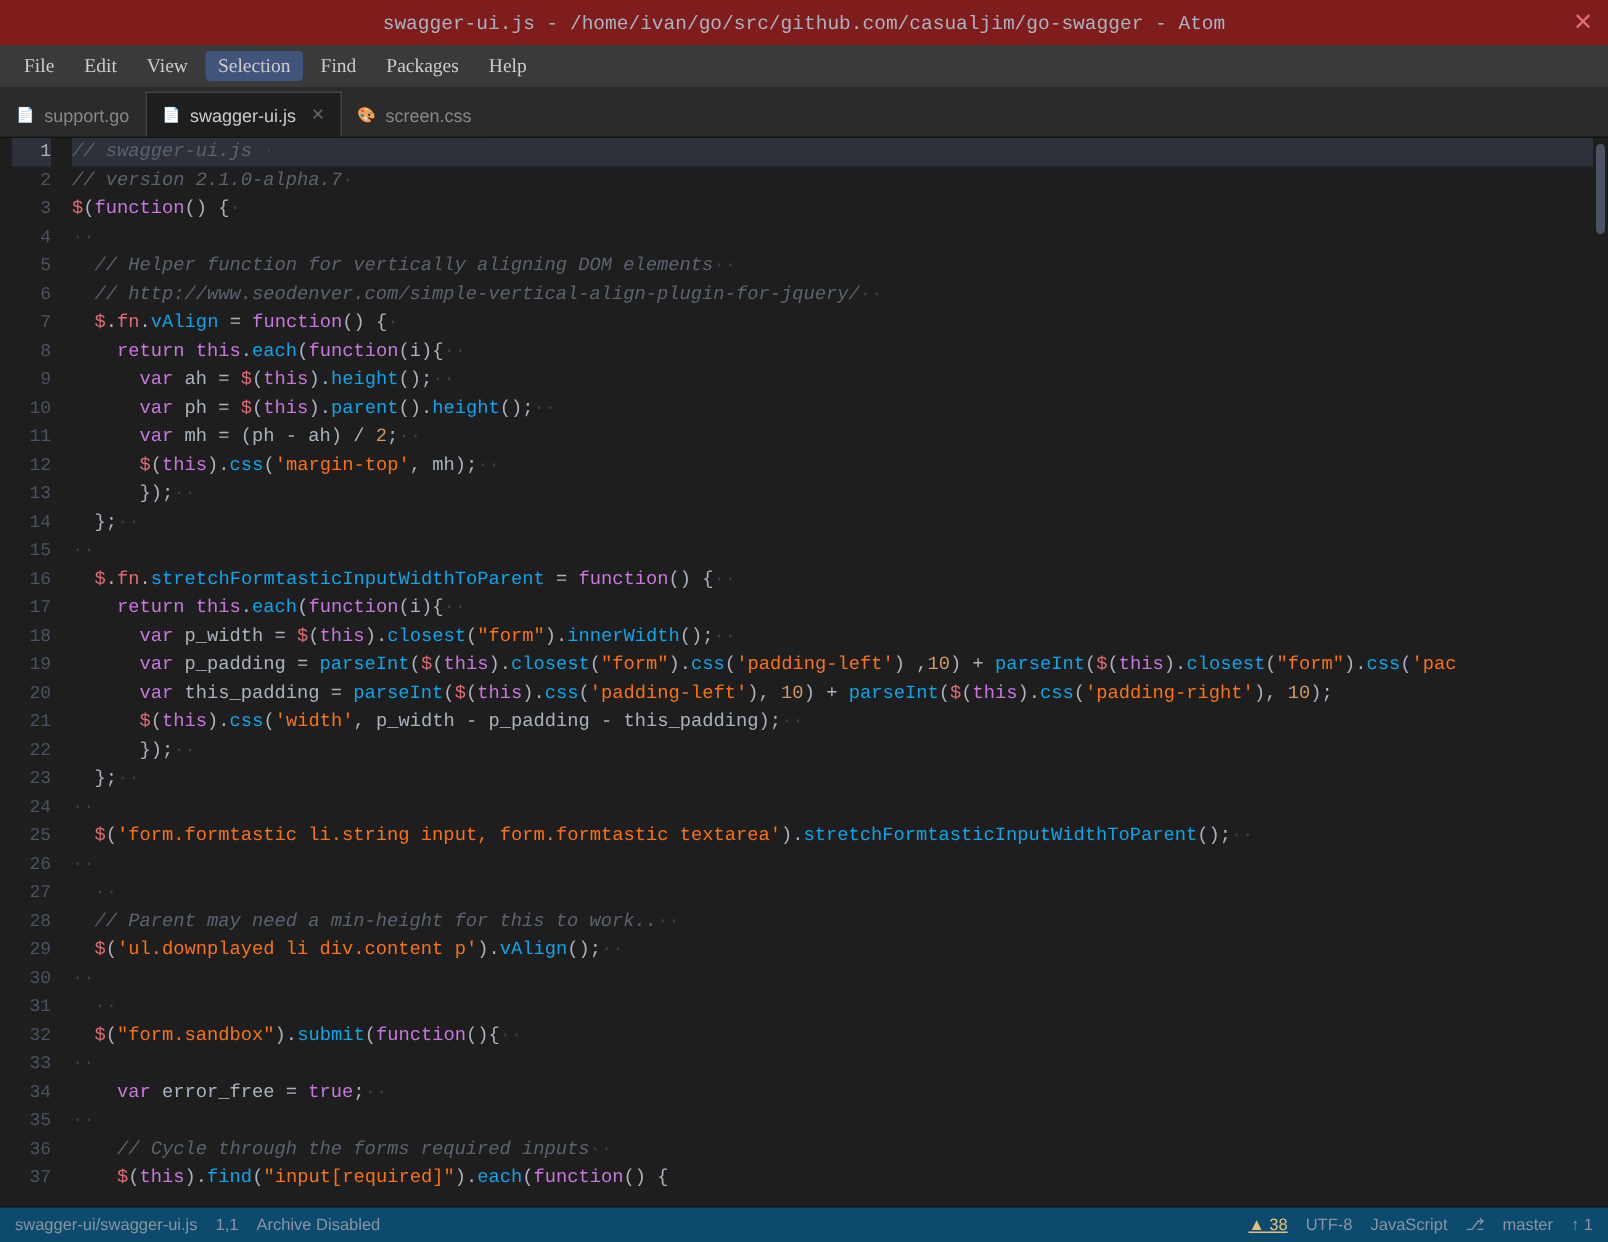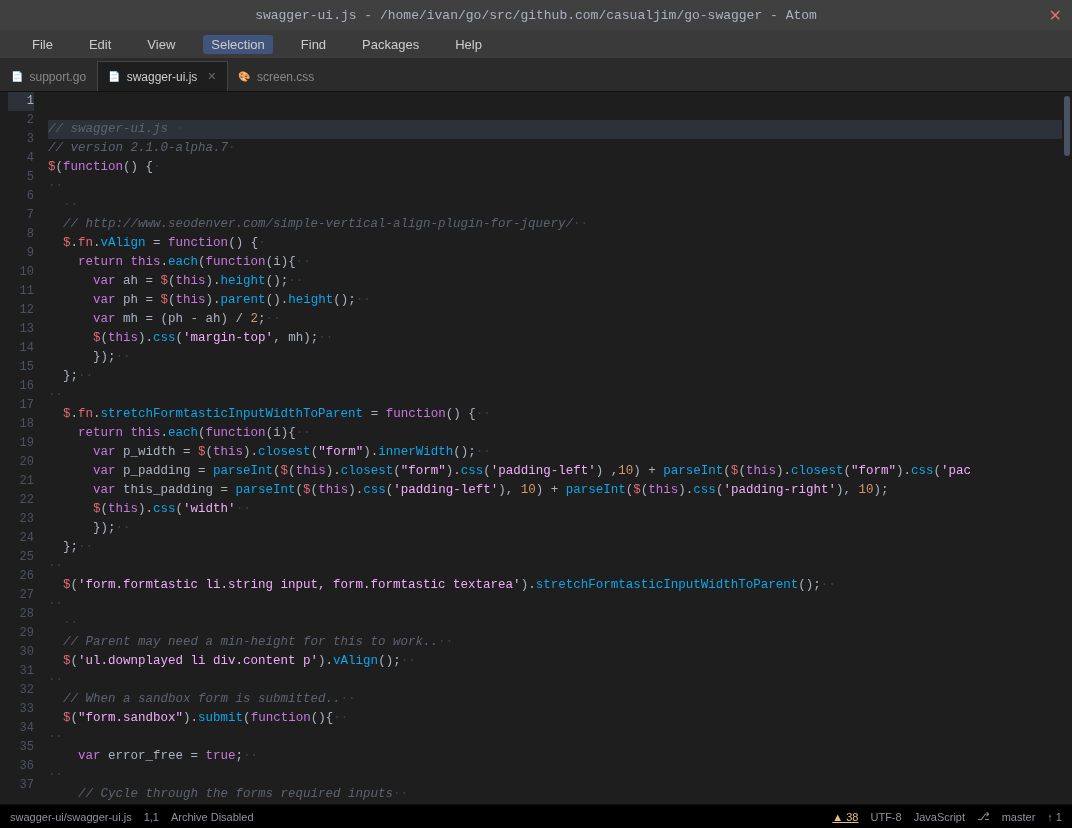--- a/index.html
+++ b/index.html
@@ -9,21 +9,21 @@
       font-size: 13px;
       color: #abb2bf;
       height: 828px;
       overflow: hidden;
       display: flex;
       flex-direction: column;
     }
 
     
     #title-bar {
-      background: #404040;
+      background: #7f1d1d;
       height: 30px;
       display: flex;
       align-items: center;
       justify-content: center;
       position: relative;
       flex-shrink: 0;
     }
     #close-btn {
       position: absolute;
       right: 10px;
@@ -40,26 +40,25 @@
       background: #3a3a3a;
       height: 28px;
       display: flex;
       align-items: center;
       padding: 0 8px;
       gap: 4px;
       flex-shrink: 0;
     }
     .menu-item {
       color: #cccccc;
-      font-family: Liberation Sans, sans-serif;
+      font-family: Liberation Serif, serif;
       font-size: 13px;
       padding: 2px 8px;
       cursor: pointer;
       border-radius: 3px;
-      margin-left: 16px;
     }
     .menu-item:hover, .menu-item.active {
       background: #528bff33;
     }
     .menu-item.active {
       background: #528bff55;
       text-align: center;
     }
 
     
@@ -143,41 +142,40 @@
     }
     .code-line {
       display: flex;
       align-items: center;
       height: 19px;
       white-space: pre;
       font-size: 12.5px;
     }
     .code-line.highlighted {
       background: #2c313a;
-      margin-top: 28px;
     }
 
     
     #scrollbar {
       width: 10px;
       background: #1e1e1e;
       flex-shrink: 0;
     }
     #scrollbar-thumb {
       width: 6px;
       margin: 0 2px;
       height: 60px;
       background: #4b5263;
       border-radius: 3px;
       margin-top: 4px;
     }
 
     
     #status-bar {
-      background: #000000;
+      background: #0c4a6e;
       height: 24px;
       display: flex;
       align-items: center;
       justify-content: space-between;
       padding: 0 10px;
       border-top: 1px solid #111;
       flex-shrink: 0;
     }
     .status-left, .status-right {
       display: flex;
@@ -193,21 +191,21 @@
     .status-warning {
       color: #e5c07b;
       font-size: 11px;
       font-family: -apple-system, BlinkMacSystemFont, 'Segoe UI', sans-serif;
       text-decoration: underline;
     }
 
     
     .c-comment { color: #5c6370; font-style: italic; }
     .c-keyword { color: #c678dd; }
-    .c-string { color: #f0abfc; }
+    .c-string { color: #f97316; }
     .c-number { color: #d19a66; }
     .c-dollar { color: #e06c75; }
     .c-property { color: #e06c75; }
     .c-method { color: #0ea5e9; }
     .c-plain { color: #abb2bf; }
     .c-newline { color: #3b4048; }
   </style>
 </head>
 <body>
 
@@ -292,99 +290,99 @@
     <div class="code-line">
       <span class="c-comment">// version 2.1.0-alpha.7</span><span class="c-newline">·</span>
     </div>
     <div class="code-line">
       <span class="c-dollar">$</span><span class="c-plain">(</span><span class="c-keyword">function</span><span class="c-plain">() {</span><span class="c-newline">·</span>
     </div>
     <div class="code-line">
       <span class="c-newline">··</span>
     </div>
     <div class="code-line">
+      <span class="c-plain">  </span><span class="c-comment">// Helper function for vertically aligning DOM elements</span><span class="c-newline">··</span>
+    </div>
+    <div class="code-line">
+      <span class="c-plain">  </span><span class="c-comment">// http://www.seodenver.com/simple-vertical-align-plugin-for-jquery/</span><span class="c-newline">··</span>
+    </div>
+    <div class="code-line">
+      <span class="c-plain">  </span><span class="c-dollar">$</span><span class="c-plain">.</span><span class="c-property">fn</span><span class="c-plain">.</span><span class="c-method">vAlign</span><span class="c-plain"> = </span><span class="c-keyword">function</span><span class="c-plain">() {</span><span class="c-newline">·</span>
+    </div>
+    <div class="code-line">
+      <span class="c-plain">    </span><span class="c-keyword">return</span><span class="c-plain"> </span><span class="c-keyword">this</span><span class="c-plain">.</span><span class="c-method">each</span><span class="c-plain">(</span><span class="c-keyword">function</span><span class="c-plain">(i){</span><span class="c-newline">··</span>
+    </div>
+    <div class="code-line">
+      <span class="c-plain">      </span><span class="c-keyword">var</span><span class="c-plain"> ah = </span><span class="c-dollar">$</span><span class="c-plain">(</span><span class="c-keyword">this</span><span class="c-plain">).</span><span class="c-method">height</span><span class="c-plain">();</span><span class="c-newline">··</span>
+    </div>
+    <div class="code-line">
+      <span class="c-plain">      </span><span class="c-keyword">var</span><span class="c-plain"> ph = </span><span class="c-dollar">$</span><span class="c-plain">(</span><span class="c-keyword">this</span><span class="c-plain">).</span><span class="c-method">parent</span><span class="c-plain">().</span><span class="c-method">height</span><span class="c-plain">();</span><span class="c-newline">··</span>
+    </div>
+    <div class="code-line">
+      <span class="c-plain">      </span><span class="c-keyword">var</span><span class="c-plain"> mh = (ph - ah) / </span><span class="c-number">2</span><span class="c-plain">;</span><span class="c-newline">··</span>
+    </div>
+    <div class="code-line">
+      <span class="c-plain">      </span><span class="c-dollar">$</span><span class="c-plain">(</span><span class="c-keyword">this</span><span class="c-plain">).</span><span class="c-method">css</span><span class="c-plain">(</span><span class="c-string">'margin-top'</span><span class="c-plain">, mh);</span><span class="c-newline">··</span>
+    </div>
+    <div class="code-line">
+      <span class="c-plain">      });</span><span class="c-newline">··</span>
+    </div>
+    <div class="code-line">
+      <span class="c-plain">  };</span><span class="c-newline">··</span>
+    </div>
+    <div class="code-line">
+      <span class="c-newline">··</span>
+    </div>
+    <div class="code-line">
+      <span class="c-plain">  </span><span class="c-dollar">$</span><span class="c-plain">.</span><span class="c-property">fn</span><span class="c-plain">.</span><span class="c-method">stretchFormtasticInputWidthToParent</span><span class="c-plain"> = </span><span class="c-keyword">function</span><span class="c-plain">() {</span><span class="c-newline">··</span>
+    </div>
+    <div class="code-line">
+      <span class="c-plain">    </span><span class="c-keyword">return</span><span class="c-plain"> </span><span class="c-keyword">this</span><span class="c-plain">.</span><span class="c-method">each</span><span class="c-plain">(</span><span class="c-keyword">function</span><span class="c-plain">(i){</span><span class="c-newline">··</span>
+    </div>
+    <div class="code-line">
+      <span class="c-plain">      </span><span class="c-keyword">var</span><span class="c-plain"> p_width = </span><span class="c-dollar">$</span><span class="c-plain">(</span><span class="c-keyword">this</span><span class="c-plain">).</span><span class="c-method">closest</span><span class="c-plain">(</span><span class="c-string">"form"</span><span class="c-plain">).</span><span class="c-method">innerWidth</span><span class="c-plain">();</span><span class="c-newline">··</span>
+    </div>
+    <div class="code-line">
+      <span class="c-plain">      </span><span class="c-keyword">var</span><span class="c-plain"> p_padding = </span><span class="c-method">parseInt</span><span class="c-plain">(</span><span class="c-dollar">$</span><span class="c-plain">(</span><span class="c-keyword">this</span><span class="c-plain">).</span><span class="c-method">closest</span><span class="c-plain">(</span><span class="c-string">"form"</span><span class="c-plain">).</span><span class="c-method">css</span><span class="c-plain">(</span><span class="c-string">'padding-left'</span><span class="c-plain">) ,</span><span class="c-number">10</span><span class="c-plain">) + </span><span class="c-method">parseInt</span><span class="c-plain">(</span><span class="c-dollar">$</span><span class="c-plain">(</span><span class="c-keyword">this</span><span class="c-plain">).</span><span class="c-method">closest</span><span class="c-plain">(</span><span class="c-string">"form"</span><span class="c-plain">).</span><span class="c-method">css</span><span class="c-plain">(</span><span class="c-string">'pac</span>
+    </div>
+    <div class="code-line">
+      <span class="c-plain">      </span><span class="c-keyword">var</span><span class="c-plain"> this_padding = </span><span class="c-method">parseInt</span><span class="c-plain">(</span><span class="c-dollar">$</span><span class="c-plain">(</span><span class="c-keyword">this</span><span class="c-plain">).</span><span class="c-method">css</span><span class="c-plain">(</span><span class="c-string">'padding-left'</span><span class="c-plain">), </span><span class="c-number">10</span><span class="c-plain">) + </span><span class="c-method">parseInt</span><span class="c-plain">(</span><span class="c-dollar">$</span><span class="c-plain">(</span><span class="c-keyword">this</span><span class="c-plain">).</span><span class="c-method">css</span><span class="c-plain">(</span><span class="c-string">'padding-right'</span><span class="c-plain">), </span><span class="c-number">10</span><span class="c-plain">);</span>
+    </div>
+    <div class="code-line">
+      <span class="c-plain">      </span><span class="c-dollar">$</span><span class="c-plain">(</span><span class="c-keyword">this</span><span class="c-plain">).</span><span class="c-method">css</span><span class="c-plain">(</span><span class="c-string">'width'</span><span class="c-plain">, p_width - p_padding - this_padding);</span><span class="c-newline">··</span>
+    </div>
+    <div class="code-line">
+      <span class="c-plain">      });</span><span class="c-newline">··</span>
+    </div>
+    <div class="code-line">
+      <span class="c-plain">  };</span><span class="c-newline">··</span>
+    </div>
+    <div class="code-line">
+      <span class="c-newline">··</span>
+    </div>
+    <div class="code-line">
+      <span class="c-plain">  </span><span class="c-dollar">$</span><span class="c-plain">(</span><span class="c-string">'form.formtastic li.string input, form.formtastic textarea'</span><span class="c-plain">).</span><span class="c-method">stretchFormtasticInputWidthToParent</span><span class="c-plain">();</span><span class="c-newline">··</span>
+    </div>
+    <div class="code-line">
+      <span class="c-newline">··</span>
+    </div>
+    <div class="code-line">
       <span class="c-plain">  </span><span class="c-newline">··</span>
     </div>
     <div class="code-line">
-      <span class="c-plain">  </span><span class="c-comment">// http://www.seodenver.com/simple-vertical-align-plugin-for-jquery/</span><span class="c-newline">··</span>
-    </div>
-    <div class="code-line">
-      <span class="c-plain">  </span><span class="c-dollar">$</span><span class="c-plain">.</span><span class="c-property">fn</span><span class="c-plain">.</span><span class="c-method">vAlign</span><span class="c-plain"> = </span><span class="c-keyword">function</span><span class="c-plain">() {</span><span class="c-newline">·</span>
-    </div>
-    <div class="code-line">
-      <span class="c-plain">    </span><span class="c-keyword">return</span><span class="c-plain"> </span><span class="c-keyword">this</span><span class="c-plain">.</span><span class="c-method">each</span><span class="c-plain">(</span><span class="c-keyword">function</span><span class="c-plain">(i){</span><span class="c-newline">··</span>
-    </div>
-    <div class="code-line">
-      <span class="c-plain">      </span><span class="c-keyword">var</span><span class="c-plain"> ah = </span><span class="c-dollar">$</span><span class="c-plain">(</span><span class="c-keyword">this</span><span class="c-plain">).</span><span class="c-method">height</span><span class="c-plain">();</span><span class="c-newline">··</span>
-    </div>
-    <div class="code-line">
-      <span class="c-plain">      </span><span class="c-keyword">var</span><span class="c-plain"> ph = </span><span class="c-dollar">$</span><span class="c-plain">(</span><span class="c-keyword">this</span><span class="c-plain">).</span><span class="c-method">parent</span><span class="c-plain">().</span><span class="c-method">height</span><span class="c-plain">();</span><span class="c-newline">··</span>
-    </div>
-    <div class="code-line">
-      <span class="c-plain">      </span><span class="c-keyword">var</span><span class="c-plain"> mh = (ph - ah) / </span><span class="c-number">2</span><span class="c-plain">;</span><span class="c-newline">··</span>
-    </div>
-    <div class="code-line">
-      <span class="c-plain">      </span><span class="c-dollar">$</span><span class="c-plain">(</span><span class="c-keyword">this</span><span class="c-plain">).</span><span class="c-method">css</span><span class="c-plain">(</span><span class="c-string">'margin-top'</span><span class="c-plain">, mh);</span><span class="c-newline">··</span>
-    </div>
-    <div class="code-line">
-      <span class="c-plain">      });</span><span class="c-newline">··</span>
-    </div>
-    <div class="code-line">
-      <span class="c-plain">  };</span><span class="c-newline">··</span>
-    </div>
-    <div class="code-line">
-      <span class="c-newline">··</span>
-    </div>
-    <div class="code-line">
-      <span class="c-plain">  </span><span class="c-dollar">$</span><span class="c-plain">.</span><span class="c-property">fn</span><span class="c-plain">.</span><span class="c-method">stretchFormtasticInputWidthToParent</span><span class="c-plain"> = </span><span class="c-keyword">function</span><span class="c-plain">() {</span><span class="c-newline">··</span>
-    </div>
-    <div class="code-line">
-      <span class="c-plain">    </span><span class="c-keyword">return</span><span class="c-plain"> </span><span class="c-keyword">this</span><span class="c-plain">.</span><span class="c-method">each</span><span class="c-plain">(</span><span class="c-keyword">function</span><span class="c-plain">(i){</span><span class="c-newline">··</span>
-    </div>
-    <div class="code-line">
-      <span class="c-plain">      </span><span class="c-keyword">var</span><span class="c-plain"> p_width = </span><span class="c-dollar">$</span><span class="c-plain">(</span><span class="c-keyword">this</span><span class="c-plain">).</span><span class="c-method">closest</span><span class="c-plain">(</span><span class="c-string">"form"</span><span class="c-plain">).</span><span class="c-method">innerWidth</span><span class="c-plain">();</span><span class="c-newline">··</span>
-    </div>
-    <div class="code-line">
-      <span class="c-plain">      </span><span class="c-keyword">var</span><span class="c-plain"> p_padding = </span><span class="c-method">parseInt</span><span class="c-plain">(</span><span class="c-dollar">$</span><span class="c-plain">(</span><span class="c-keyword">this</span><span class="c-plain">).</span><span class="c-method">closest</span><span class="c-plain">(</span><span class="c-string">"form"</span><span class="c-plain">).</span><span class="c-method">css</span><span class="c-plain">(</span><span class="c-string">'padding-left'</span><span class="c-plain">) ,</span><span class="c-number">10</span><span class="c-plain">) + </span><span class="c-method">parseInt</span><span class="c-plain">(</span><span class="c-dollar">$</span><span class="c-plain">(</span><span class="c-keyword">this</span><span class="c-plain">).</span><span class="c-method">closest</span><span class="c-plain">(</span><span class="c-string">"form"</span><span class="c-plain">).</span><span class="c-method">css</span><span class="c-plain">(</span><span class="c-string">'pac</span>
-    </div>
-    <div class="code-line">
-      <span class="c-plain">      </span><span class="c-keyword">var</span><span class="c-plain"> this_padding = </span><span class="c-method">parseInt</span><span class="c-plain">(</span><span class="c-dollar">$</span><span class="c-plain">(</span><span class="c-keyword">this</span><span class="c-plain">).</span><span class="c-method">css</span><span class="c-plain">(</span><span class="c-string">'padding-left'</span><span class="c-plain">), </span><span class="c-number">10</span><span class="c-plain">) + </span><span class="c-method">parseInt</span><span class="c-plain">(</span><span class="c-dollar">$</span><span class="c-plain">(</span><span class="c-keyword">this</span><span class="c-plain">).</span><span class="c-method">css</span><span class="c-plain">(</span><span class="c-string">'padding-right'</span><span class="c-plain">), </span><span class="c-number">10</span><span class="c-plain">);</span>
-    </div>
-    <div class="code-line">
-      <span class="c-plain">      </span><span class="c-dollar">$</span><span class="c-plain">(</span><span class="c-keyword">this</span><span class="c-plain">).</span><span class="c-method">css</span><span class="c-plain">(</span><span class="c-string">'width'</span><span class="c-newline">··</span>
-    </div>
-    <div class="code-line">
-      <span class="c-plain">      });</span><span class="c-newline">··</span>
-    </div>
-    <div class="code-line">
-      <span class="c-plain">  };</span><span class="c-newline">··</span>
-    </div>
-    <div class="code-line">
-      <span class="c-newline">··</span>
-    </div>
-    <div class="code-line">
-      <span class="c-plain">  </span><span class="c-dollar">$</span><span class="c-plain">(</span><span class="c-string">'form.formtastic li.string input, form.formtastic textarea'</span><span class="c-plain">).</span><span class="c-method">stretchFormtasticInputWidthToParent</span><span class="c-plain">();</span><span class="c-newline">··</span>
+      <span class="c-plain">  </span><span class="c-comment">// Parent may need a min-height for this to work..</span><span class="c-newline">··</span>
+    </div>
+    <div class="code-line">
+      <span class="c-plain">  </span><span class="c-dollar">$</span><span class="c-plain">(</span><span class="c-string">'ul.downplayed li div.content p'</span><span class="c-plain">).</span><span class="c-method">vAlign</span><span class="c-plain">();</span><span class="c-newline">··</span>
     </div>
     <div class="code-line">
       <span class="c-newline">··</span>
     </div>
     <div class="code-line">
       <span class="c-plain">  </span><span class="c-newline">··</span>
-    </div>
-    <div class="code-line">
-      <span class="c-plain">  </span><span class="c-comment">// Parent may need a min-height for this to work..</span><span class="c-newline">··</span>
-    </div>
-    <div class="code-line">
-      <span class="c-plain">  </span><span class="c-dollar">$</span><span class="c-plain">(</span><span class="c-string">'ul.downplayed li div.content p'</span><span class="c-plain">).</span><span class="c-method">vAlign</span><span class="c-plain">();</span><span class="c-newline">··</span>
-    </div>
-    <div class="code-line">
-      <span class="c-newline">··</span>
-    </div>
-    <div class="code-line">
-      <span class="c-plain">  </span><span class="c-comment">// When a sandbox form is submitted..</span><span class="c-newline">··</span>
     </div>
     <div class="code-line">
       <span class="c-plain">  </span><span class="c-dollar">$</span><span class="c-plain">(</span><span class="c-string">"form.sandbox"</span><span class="c-plain">).</span><span class="c-method">submit</span><span class="c-plain">(</span><span class="c-keyword">function</span><span class="c-plain">(){</span><span class="c-newline">··</span>
     </div>
     <div class="code-line">
       <span class="c-newline">··</span>
     </div>
     <div class="code-line">
       <span class="c-plain">    </span><span class="c-keyword">var</span><span class="c-plain"> error_free = </span><span class="c-keyword">true</span><span class="c-plain">;</span><span class="c-newline">··</span>
     </div>

